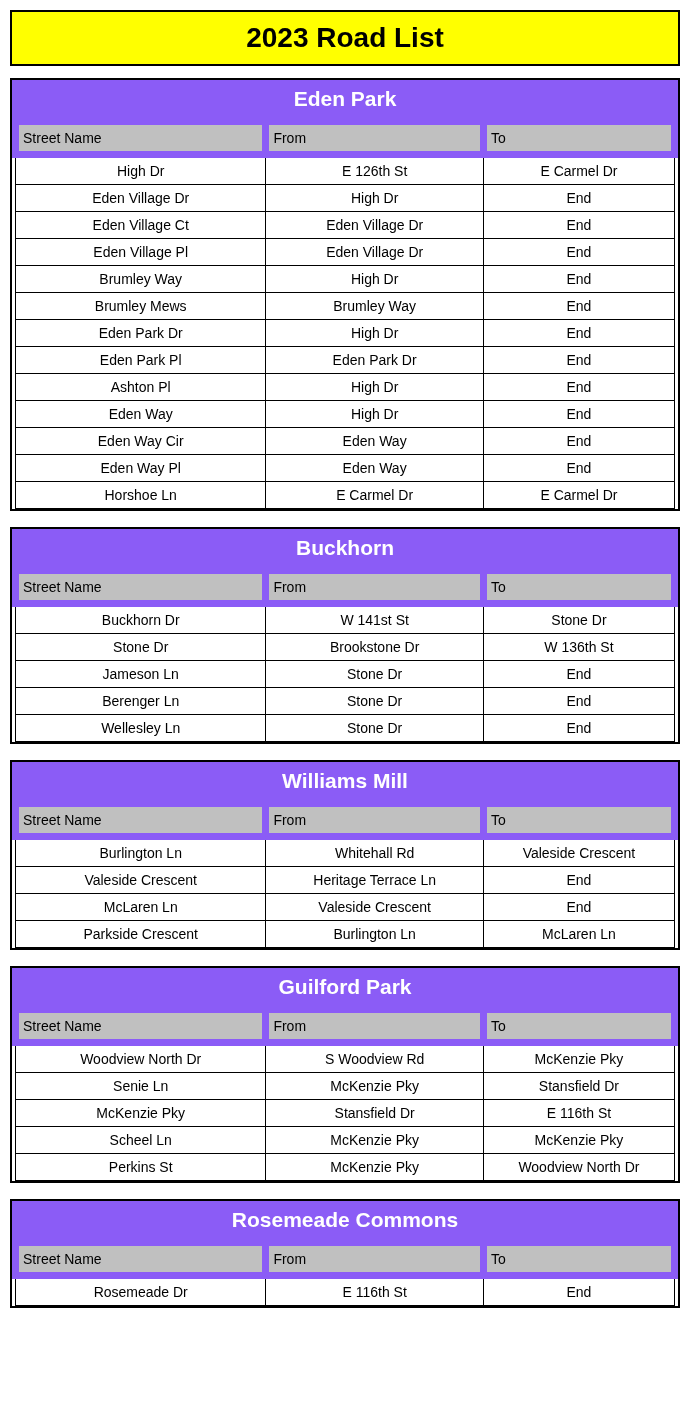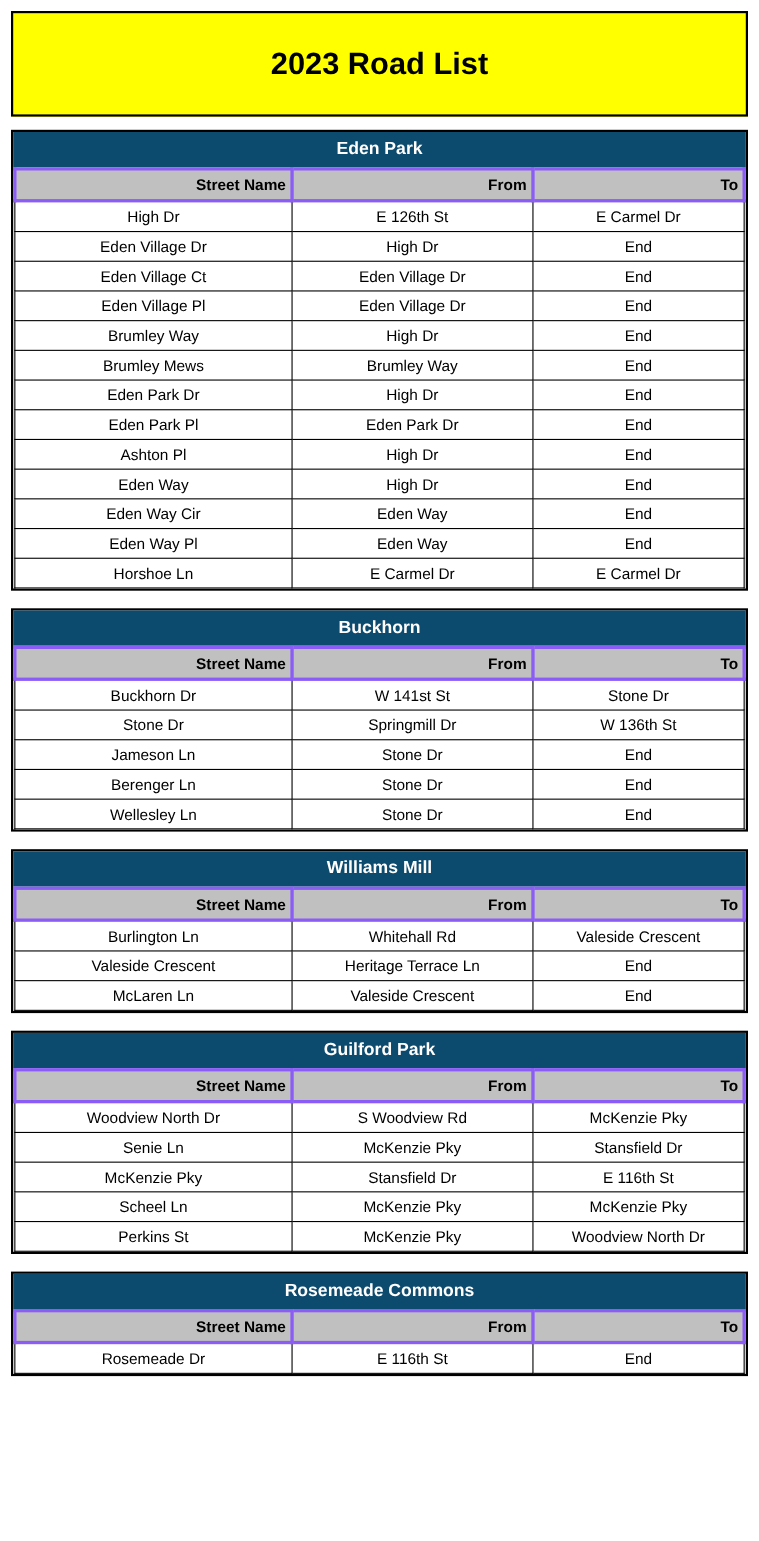--- a/index.html
+++ b/index.html
@@ -8,46 +8,46 @@
       font-family: Arial, sans-serif;
       width: 690px;
       min-height: 1401px;
       padding: 10px;
     }
     .page-title {
       background: #ffff00;
       text-align: center;
       font-size: 28px;
       font-weight: bold;
-      padding: 30px 10px;
+      padding: 10px 10px;
       border: 2px solid #000;
       margin-bottom: 12px;
     }
     .section {
       margin-bottom: 16px;
       border: 2px solid #000;
     }
     .section-header {
-      background: #0c4a6e;
+      background: #8b5cf6;
       color: #fff;
       text-align: center;
-      font-size: 16px;
+      font-size: 21px;
       font-weight: bold;
       padding: 7px 0;
     }
     table {
       width: 100%;
       border-collapse: collapse;
     }
     th {
       background: #c0c0c0;
-      border: 3px solid #8b5cf6;
-      text-align: right;
+      border: 7px solid #8b5cf6;
+      text-align: left;
       font-size: 14px;
-      font-weight: bold;
+      font-weight: normal;
       padding: 5px 4px;
     }
     td {
       border: 1px solid #000;
       text-align: center;
       font-size: 14px;
       padding: 5px 4px;
       background: #fff;
     }
     tr:nth-child(even) td {
@@ -163,21 +163,21 @@
           </tr>
         </thead>
         <tbody>
           <tr>
             <td>Buckhorn Dr</td>
             <td>W 141st St</td>
             <td>Stone Dr</td>
           </tr>
           <tr>
             <td>Stone Dr</td>
-            <td>Springmill Dr</td>
+            <td>Brookstone Dr</td>
             <td>W 136th St</td>
           </tr>
           <tr>
             <td>Jameson Ln</td>
             <td>Stone Dr</td>
             <td>End</td>
           </tr>
           <tr>
             <td>Berenger Ln</td>
             <td>Stone Dr</td>
@@ -215,20 +215,25 @@
           <tr>
             <td>Valeside Crescent</td>
             <td>Heritage Terrace Ln</td>
             <td>End</td>
           </tr>
           <tr>
             <td>McLaren Ln</td>
             <td>Valeside Crescent</td>
             <td>End</td>
           </tr>
+          <tr>
+            <td>Parkside Crescent</td>
+            <td>Burlington Ln</td>
+            <td>McLaren Ln</td>
+          </tr>
         </tbody>
       </table>
     </div>
     <div class="section">
       <div class="section-header">Guilford Park</div>
       <table>
         <colgroup>
           <col class="street">
           <col class="from">
           <col class="to">

